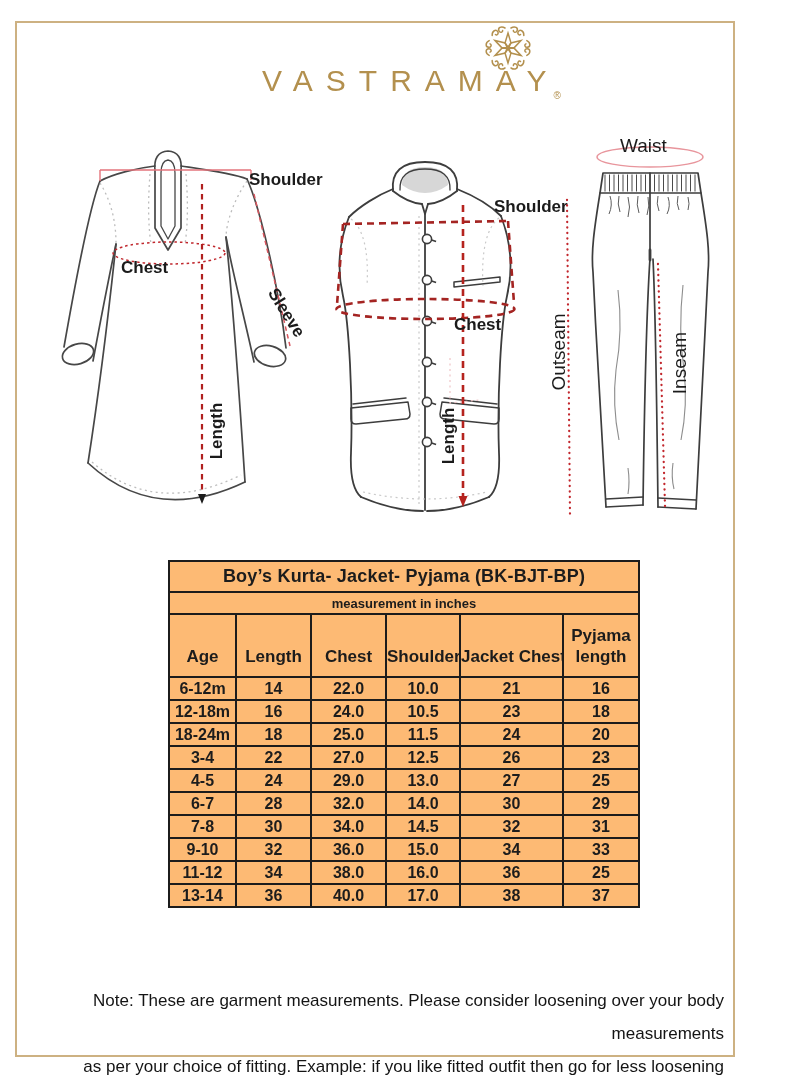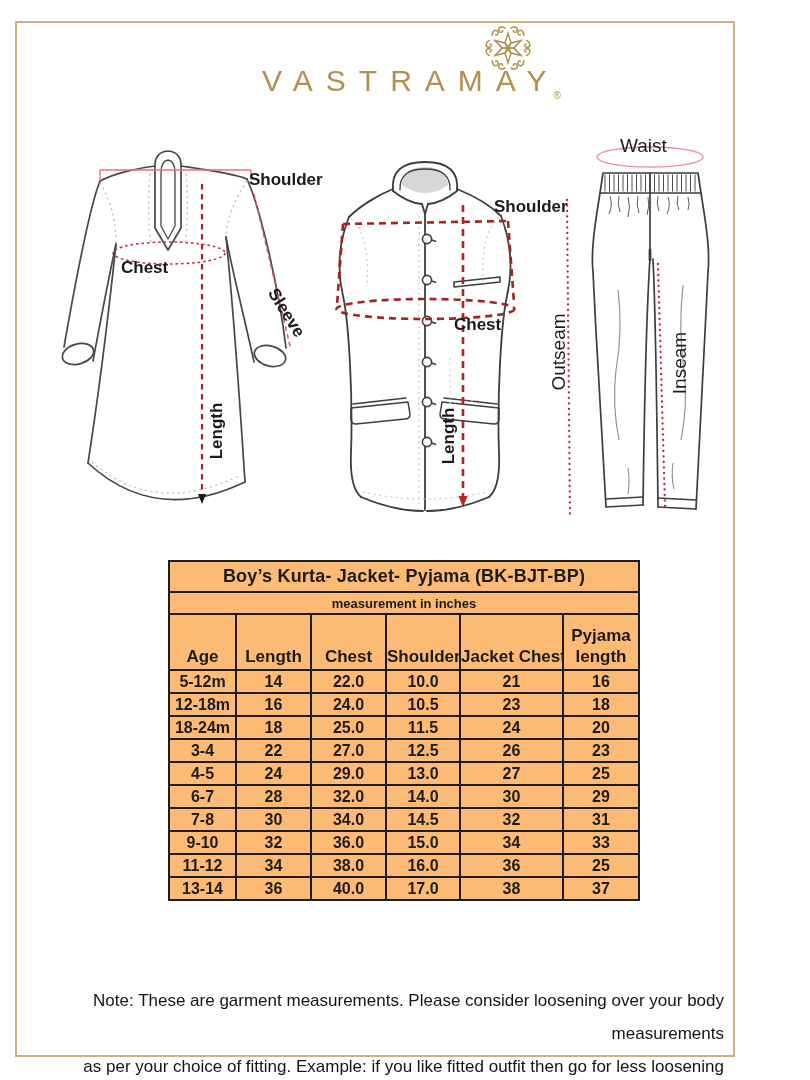--- a/index.html
+++ b/index.html
@@ -29,21 +29,21 @@
   table.size-table {
     position:absolute; left:168px; top:560px; width:470px;
     border-collapse:collapse; table-layout:fixed; background:#fdba74;
   }
   .size-table th, .size-table td {
     border:2px solid #1c1c1c; text-align:center; padding:0; overflow:hidden;
   }
   .size-table .title-cell { height:29px; font-size:18px; font-weight:bold; letter-spacing:.2px; }
   .size-table .sub-cell   { height:20px; font-size:13px; font-weight:bold; }
   .size-table .head-cell  { height:52px; font-size:17px; font-weight:bold;
-                            vertical-align:bottom; padding-bottom:2px; line-height:1.25; white-space:nowrap; }
+                            vertical-align:bottom; padding-bottom:9px; line-height:1.25; white-space:nowrap; }
   .size-table .head-cell.wrap { white-space:normal; }
   .size-table tbody td    { height:21px; font-size:16px; font-weight:bold; }
   
   .note {
     position:absolute; left:36px; right:34px; top:967px;
     text-align:right; font-size:17px; line-height:33px; color:#141414;margin-top:17px;
   }
 </style>
 </head>
 <body>
@@ -256,21 +256,21 @@
         <th class="head-cell">Age</th>
         <th class="head-cell">Length</th>
         <th class="head-cell">Chest</th>
         <th class="head-cell">Shoulder</th>
         <th class="head-cell">Jacket Chest</th>
         <th class="head-cell wrap">Pyjama length</th>
       </tr>
     </thead>
     <tbody>
       <tr>
-        <td>5-12m</td>
+        <td>6-12m</td>
         <td>14</td>
         <td>22.0</td>
         <td>10.0</td>
         <td>21</td>
         <td>16</td>
       </tr>
       <tr>
         <td>12-18m</td>
         <td>16</td>
         <td>24.0</td>

